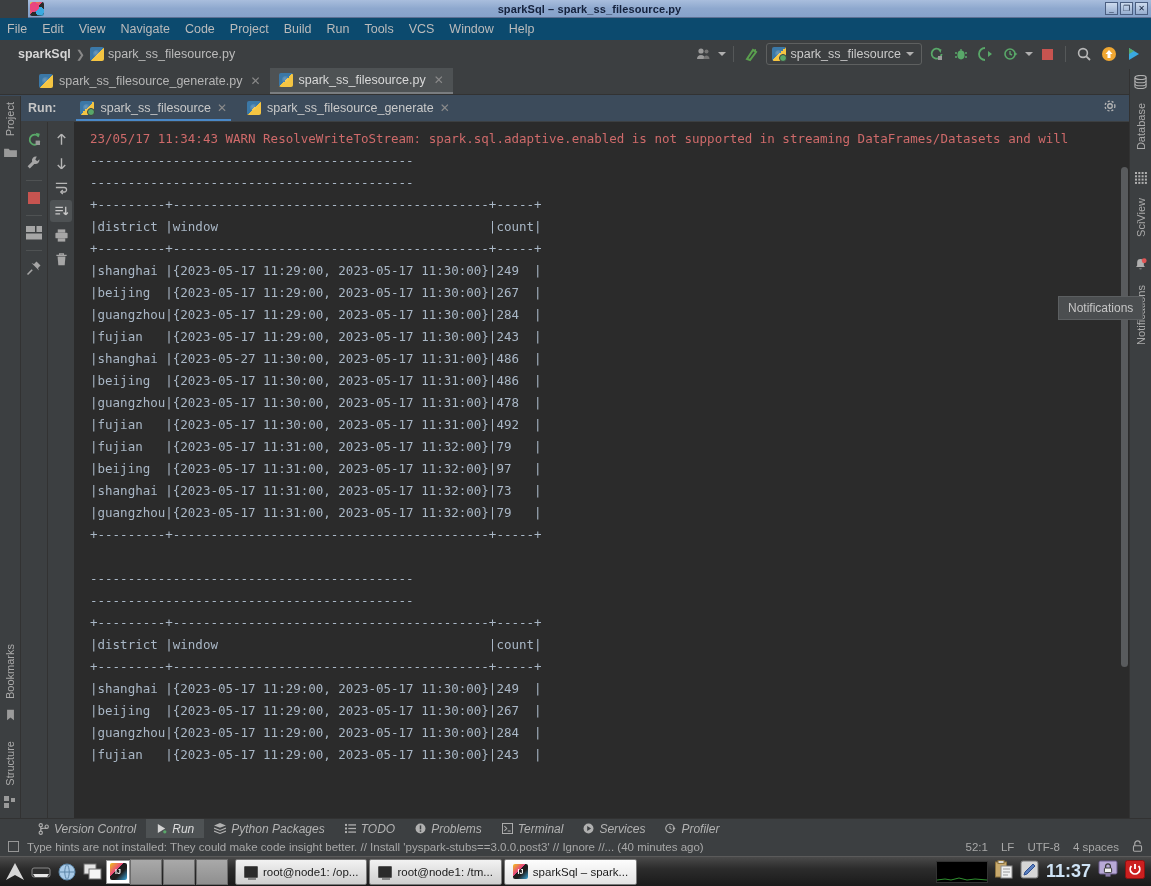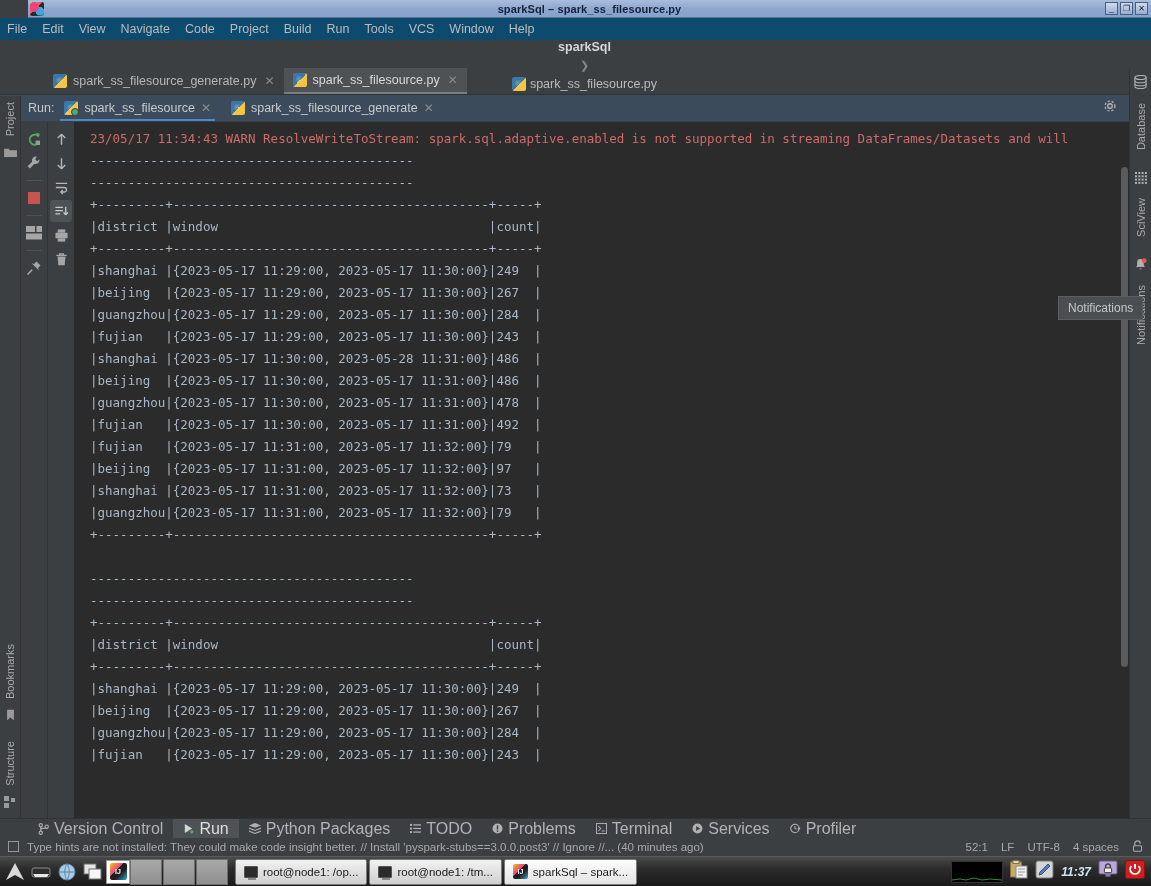--- a/index.html
+++ b/index.html
@@ -46,21 +46,21 @@
     padding-left: 0; gap: 1px;
   }
   #menubar .mi {
     font-size: 12.5px; color: #bbbbbb; padding: 2px 7px; cursor: default;
     white-space: nowrap;
   }
 
   
   #navbar {
     height: 28px; background: #3c3f41; display: flex; align-items: center;
-    padding-left: 18px; gap: 5px; flex-direction: column;
+    padding-left: 18px; gap: 5px;
   }
   #navbar .crumb { font-size: 12.5px; color: #bbbbbb; display:flex; align-items:center; gap:4px;}
   #navbar .crumb.bold { font-weight: bold; color: #d5d5d5; }
   #navbar .sep { color: #888; font-size: 11px; }
   .pyicon {
     width: 14px; height: 14px; border-radius: 2px; position: relative; display:inline-block;
     background: linear-gradient(135deg,#3b78a7 0 50%, #f5c542 50% 100%);
     flex: none;
   }
   .pyicon::after{
@@ -78,33 +78,33 @@
   .runcfg {
     display:flex;align-items:center;gap:5px;
     border:1px solid #5e6060; border-radius:3px; padding:2px 7px 2px 5px;
     font-size:12.5px; color:#cacaca; height:22px;
   }
   .caret { width:0;height:0;border-left:4px solid transparent;border-right:4px solid transparent;border-top:4px solid #b0b0b0;}
 
   
   #edtabs {
     height:27px; background:#3c3f41; display:flex; align-items:stretch;
-    padding-left:44px; border-bottom:1px solid #323232;
+    padding-left:30px; border-bottom:1px solid #323232;
   }
   .etab { display:flex;align-items:center;gap:6px;padding:0 9px;font-size:12.5px;color:#b6b6b6;}
   .etab.active { background:#4e5254; color:#d8d8d8; border-bottom:2px solid #7a7d80;}
   .etab .x { color:#8a8a8a; font-size:12px; margin-left:2px;}
   #edtabs .dots { margin-left:auto; color:#a0a0a0; font-size:14px; padding:0 10px; letter-spacing:1px;}
 
   
   #runhdr {
     height:26px; background:#3c4b5b; display:flex; align-items:center;
     padding-left:28px; gap:0px; position:relative;
   }
-  #runhdr .lbl { font-size:12.5px;color:#c6c6c6;}
+  #runhdr .lbl { font-size:12.5px;color:#c6c6c6;margin-right:14px;font-weight:bold;}
   .rtab { display:flex;align-items:center;gap:6px;padding:0 10px;height:26px;font-size:12.5px;color:#c9c9c9;position:relative;}
   .rtab.active::after{content:"";position:absolute;left:6px;right:6px;bottom:0;height:2px;background:#4a88c7;}
   .rtab .x{color:#8c8c8c;font-size:12px;}
   #runhdr .right{margin-left:auto;display:flex;align-items:center;gap:10px;padding-right:10px;}
 
   
   #leftstrip{
     position:absolute; left:0; top:96px; width:21px; bottom:68px;
     background:#3c3f41; border-right:1px solid #323232;
     display:flex;flex-direction:column;align-items:center;
@@ -164,21 +164,21 @@
     background:#4b4e50;border:1px solid #5c5f61;
     font-size:12px;color:#c5c5c5;padding:4px 9px;z-index:20;
   }
 
   
   #bottombar{
     position:absolute;left:0;right:0;bottom:48px;height:20px;
     background:#3c3f41;display:flex;align-items:center;padding-left:28px;gap:0;
     border-top:1px solid #323232;
   }
-  .bitem{display:flex;align-items:center;gap:5px;padding:0 10px;height:20px;font-size:16px;color:#b3b3b3;}
+  .bitem{display:flex;align-items:center;gap:5px;padding:0 10px;height:20px;font-size:12px;color:#b3b3b3;font-style:italic;}
   .bitem.active{background:#4e5254;color:#dcdcdc;}
 
   
   #statusbar{
     position:absolute;left:0;right:0;bottom:30px;height:18px;
     background:#3c3f41;display:flex;align-items:center;padding:0 8px;gap:8px;
     font-size:11.5px;color:#a8a8a8;margin-top:36px;
   }
   #statusbar .msg{overflow:hidden;white-space:nowrap;}
   #statusbar .right{margin-left:auto;display:flex;align-items:center;gap:13px;}
@@ -195,21 +195,21 @@
   .tkwin{
     display:flex;align-items:center;gap:5px;height:26px;padding:0 8px;margin-right:2px;
     background:linear-gradient(to bottom,#f2f2f2,#cfcfcf);border:1px solid #7a7a7a;border-radius:2px;
     font-size:11.5px;color:#1a1a1a;max-width:160px;white-space:nowrap;overflow:hidden;
   }
   .tkwin.act{background:linear-gradient(to bottom,#fdfdfd,#e3e3e3);}
   .mini-monitor{width:14px;height:12px;background:#2b2b2b;border:1px solid #555;border-radius:1px;position:relative;flex:none;}
   .mini-monitor::after{content:"";position:absolute;left:3px;bottom:-3px;width:8px;height:2px;background:#888;}
   #taskbar .tray{margin-left:auto;display:flex;align-items:center;gap:7px;padding-right:4px;}
   .trayblk{width:52px;height:22px;background:#000;border:1px solid #333;}
-  .clock{font-size:12px;color:#cfe3f5;font-weight:bold;font-style:italic;}
+  .clock{font-size:18px;color:#cfe3f5;font-weight:bold;}
 
   .ij-logo{
     width:17px;height:17px;border-radius:2px;flex:none;
     background:
       linear-gradient(135deg,#f0c419 0%, #e8457f 40%, #1e1e1e 41%, #1e1e1e 62%, #3aa9e0 100%);
     position:relative;
   }
   .ij-logo::after{content:"IJ";position:absolute;inset:0;color:#fff;font-size:7px;font-weight:bold;
     display:flex;align-items:center;justify-content:center;}
 </style>
@@ -517,21 +517,21 @@
       <div class="cline warn">23/05/17 11:34:43 WARN ResolveWriteToStream: spark.sql.adaptive.enabled is not supported in streaming DataFrames/Datasets and will</div>
       <div class="cline">-------------------------------------------</div>
       <div class="cline">-------------------------------------------</div>
       <div class="cline">+---------+------------------------------------------+-----+</div>
       <div class="cline">|district |window                                    |count|</div>
       <div class="cline">+---------+------------------------------------------+-----+</div>
       <div class="cline">|shanghai |{2023-05-17 11:29:00, 2023-05-17 11:30:00}|249  |</div>
       <div class="cline">|beijing  |{2023-05-17 11:29:00, 2023-05-17 11:30:00}|267  |</div>
       <div class="cline">|guangzhou|{2023-05-17 11:29:00, 2023-05-17 11:30:00}|284  |</div>
       <div class="cline">|fujian   |{2023-05-17 11:29:00, 2023-05-17 11:30:00}|243  |</div>
-      <div class="cline">|shanghai |{2023-05-17 11:30:00, 2023-05-28 11:31:00}|486  |</div>
+      <div class="cline">|shanghai |{2023-05-27 11:30:00, 2023-05-17 11:31:00}|486  |</div>
       <div class="cline">|beijing  |{2023-05-17 11:30:00, 2023-05-17 11:31:00}|486  |</div>
       <div class="cline">|guangzhou|{2023-05-17 11:30:00, 2023-05-17 11:31:00}|478  |</div>
       <div class="cline">|fujian   |{2023-05-17 11:30:00, 2023-05-17 11:31:00}|492  |</div>
       <div class="cline">|fujian   |{2023-05-17 11:31:00, 2023-05-17 11:32:00}|79   |</div>
       <div class="cline">|beijing  |{2023-05-17 11:31:00, 2023-05-17 11:32:00}|97   |</div>
       <div class="cline">|shanghai |{2023-05-17 11:31:00, 2023-05-17 11:32:00}|73   |</div>
       <div class="cline">|guangzhou|{2023-05-17 11:31:00, 2023-05-17 11:32:00}|79   |</div>
       <div class="cline">+---------+------------------------------------------+-----+</div>
       <div class="cline"></div>
       <div class="cline">-------------------------------------------</div>

